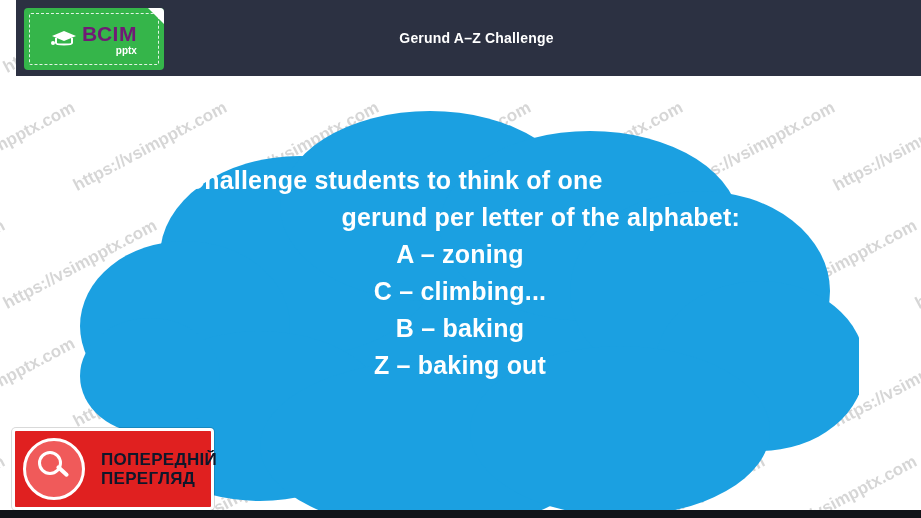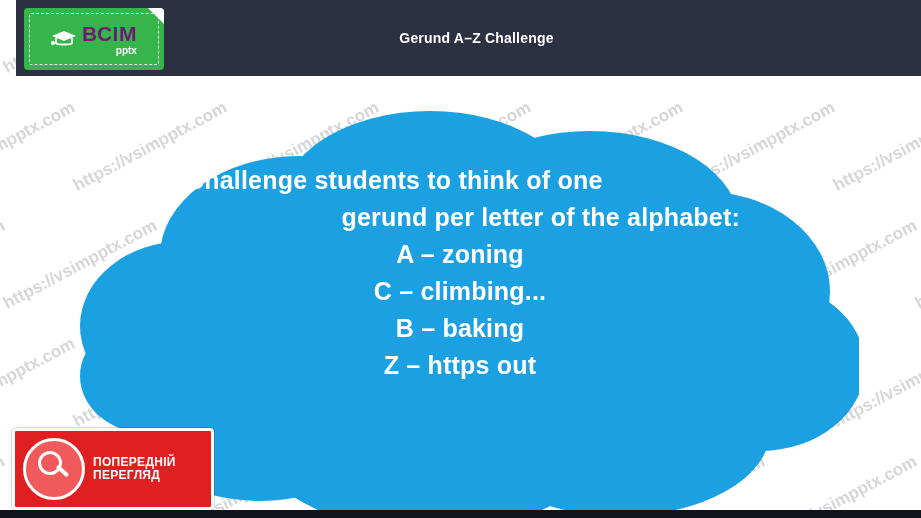--- a/index.html
+++ b/index.html
@@ -188,23 +188,23 @@
   }
   .stamp-badge .handle {
     position: absolute;
     left: 29px; top: 28px;
     width: 15px; height: 4px;
     background: #ffffff;
     transform: rotate(42deg);
     border-radius: 2px;
   }
   .stamp-text {
-    margin-left: 8px;
-    color: #ffffff;
-    font-size: 12px;
+    margin-left: 16px;
+    color: #0f172a;
+    font-size: 17px;
     font-weight: bold;
     line-height: 1.12;
     letter-spacing: 0.3px;
   }
 
   
   .bottom-strip {
     position: absolute;
     left: 0;
     bottom: 0;
@@ -238,21 +238,21 @@
         </g>
       </svg>
     </div>
 
     <div class="cloud-text">
       <div class="l1">Challenge students to think of one</div>
       <div class="l2">gerund per letter of the alphabet:</div>
       <div>A – zoning</div>
       <div>C – climbing...</div>
       <div>B – baking</div>
-      <div>Z – https out</div>
+      <div>Z – baking out</div>
     </div>
   </div>
 
   <div class="wm-layer" id="wm-layer">
       <span class="wm" style="left: -152px; top: 60px;">https://vsimpptx.com</span>
       <span class="wm" style="left: 0px; top: 60px;">https://vsimpptx.com</span>
       <span class="wm" style="left: 152px; top: 60px;">https://vsimpptx.com</span>
       <span class="wm" style="left: 304px; top: 60px;">https://vsimpptx.com</span>
       <span class="wm" style="left: 456px; top: 60px;">https://vsimpptx.com</span>
       <span class="wm" style="left: 608px; top: 60px;">https://vsimpptx.com</span>

